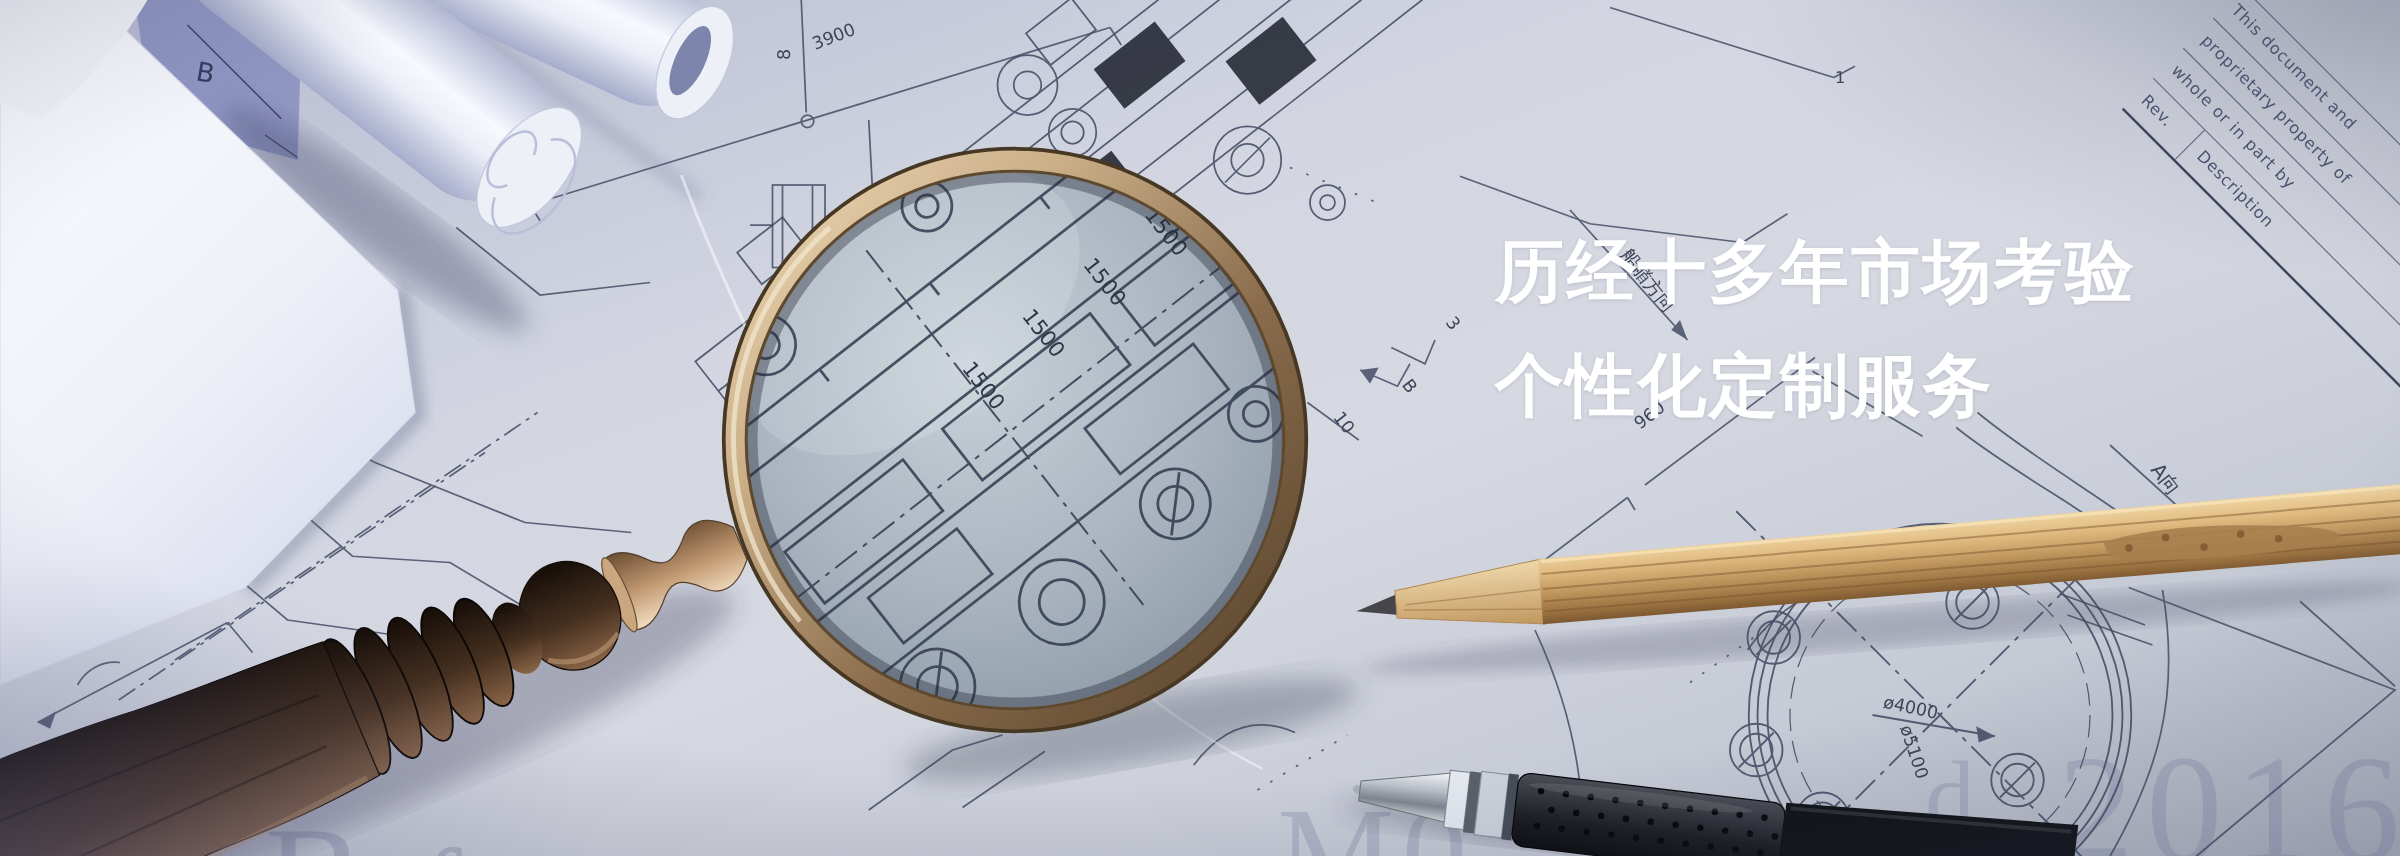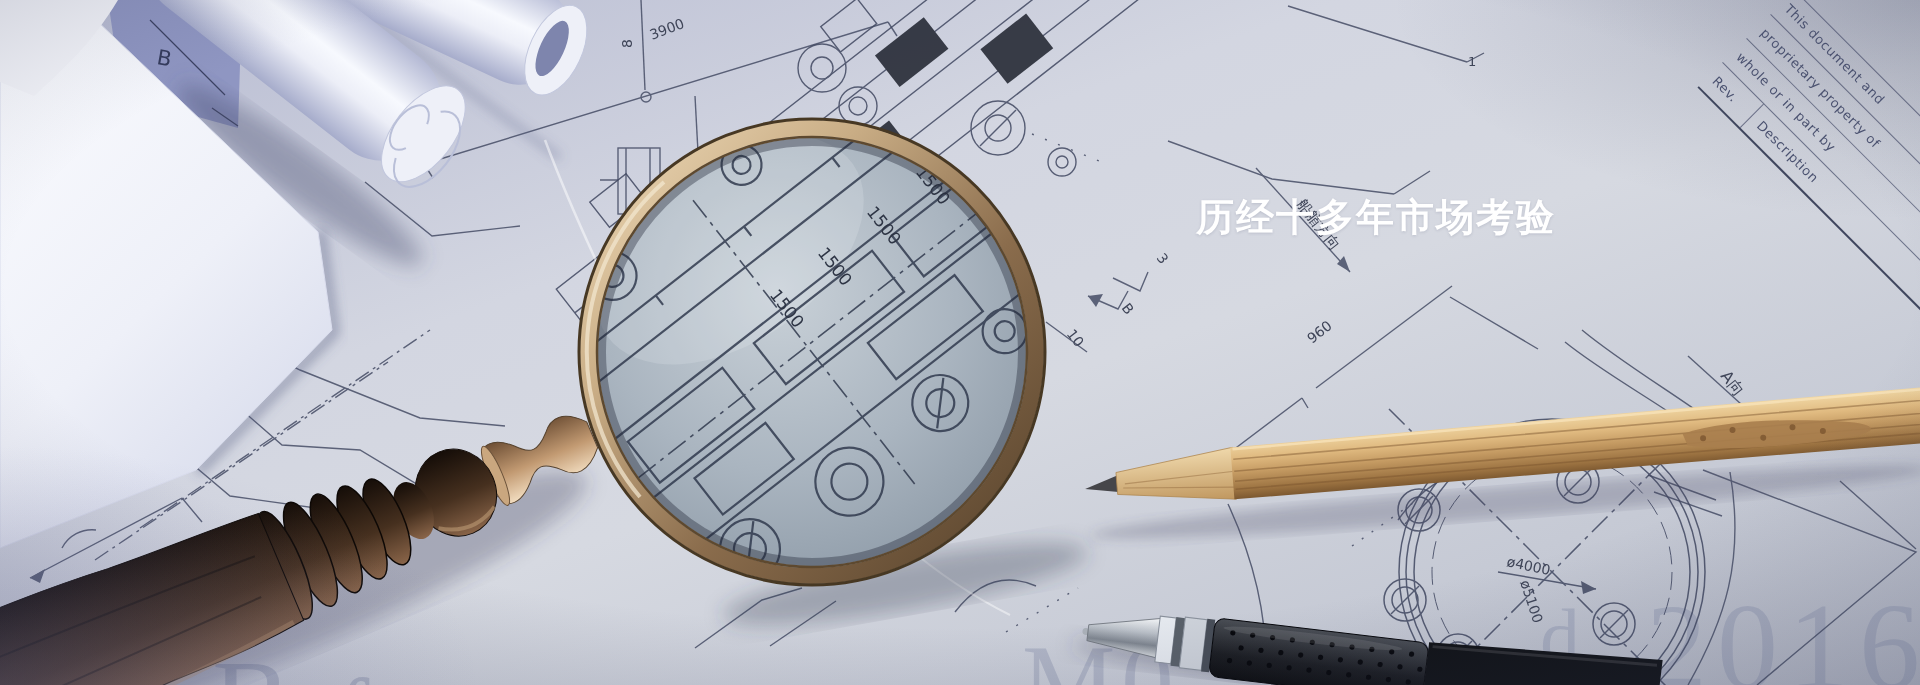--- a/index.html
+++ b/index.html
@@ -1,21 +1,21 @@
 <!DOCTYPE html>
 <html><head>
 <meta charset="utf-8">
 <style>
   html,body{margin:0;padding:0;background:#888;}
   .stage{position:relative;width:1920px;height:685px;overflow:hidden;
          font-family:"Liberation Sans",sans-serif;background:#c9cdd8;}
   .stage svg{position:absolute;left:0;top:0;}
   
   .headline{position:absolute;left:1196px;top:172px;color:#ffffff;
-            font-weight:bold;font-size:38px;line-height:91px;letter-spacing:2px;
+            font-weight:bold;font-size:55px;line-height:91px;letter-spacing:2px;
             text-shadow:0 1px 3px rgba(40,50,80,.15);white-space:nowrap;}
   
   .title-block{position:absolute;left:1795px;top:-10px;width:430px;
                transform:rotate(45deg);transform-origin:0 0;
                color:#4b5270;font-size:13px;font-family:"DejaVu Sans",sans-serif;
                letter-spacing:.6px;border-bottom:2px solid #3f465e;}
   .tb-row{height:33px;line-height:33px;border-top:1px solid rgba(75,82,110,.75);
           white-space:nowrap;padding-left:6px;}
   .tb-row.split{display:flex;padding-left:0;}
   .tb-cell-rev{width:52px;padding-left:6px;border-right:1px solid rgba(75,82,110,.75);}
@@ -424,20 +424,21 @@
     <path d="M350,-26 L575,-34" stroke="rgba(255,255,255,.12)" stroke-width="3" fill="none"></path>
   </g>
 
   <rect x="0" y="0" width="1920" height="685" fill="url(#gVign)"></rect>
   <rect x="960" y="0" width="960" height="400" fill="url(#gTR)"></rect>
   <rect x="0" y="285" width="800" height="400" fill="url(#gBL)"></rect>
 </svg>
 
 <div class="headline">
   <div>历经十多年市场考验</div>
+  <div>个性化定制服务</div>
 </div>
 
 <div class="title-block">
   <div class="tb-row">This document and</div>
   <div class="tb-row">proprietary property of</div>
   <div class="tb-row">whole or in part by</div>
   <div class="tb-row split">
     <span class="tb-cell-rev">Rev.</span>
     <span class="tb-cell-desc">Description</span>
   </div>

